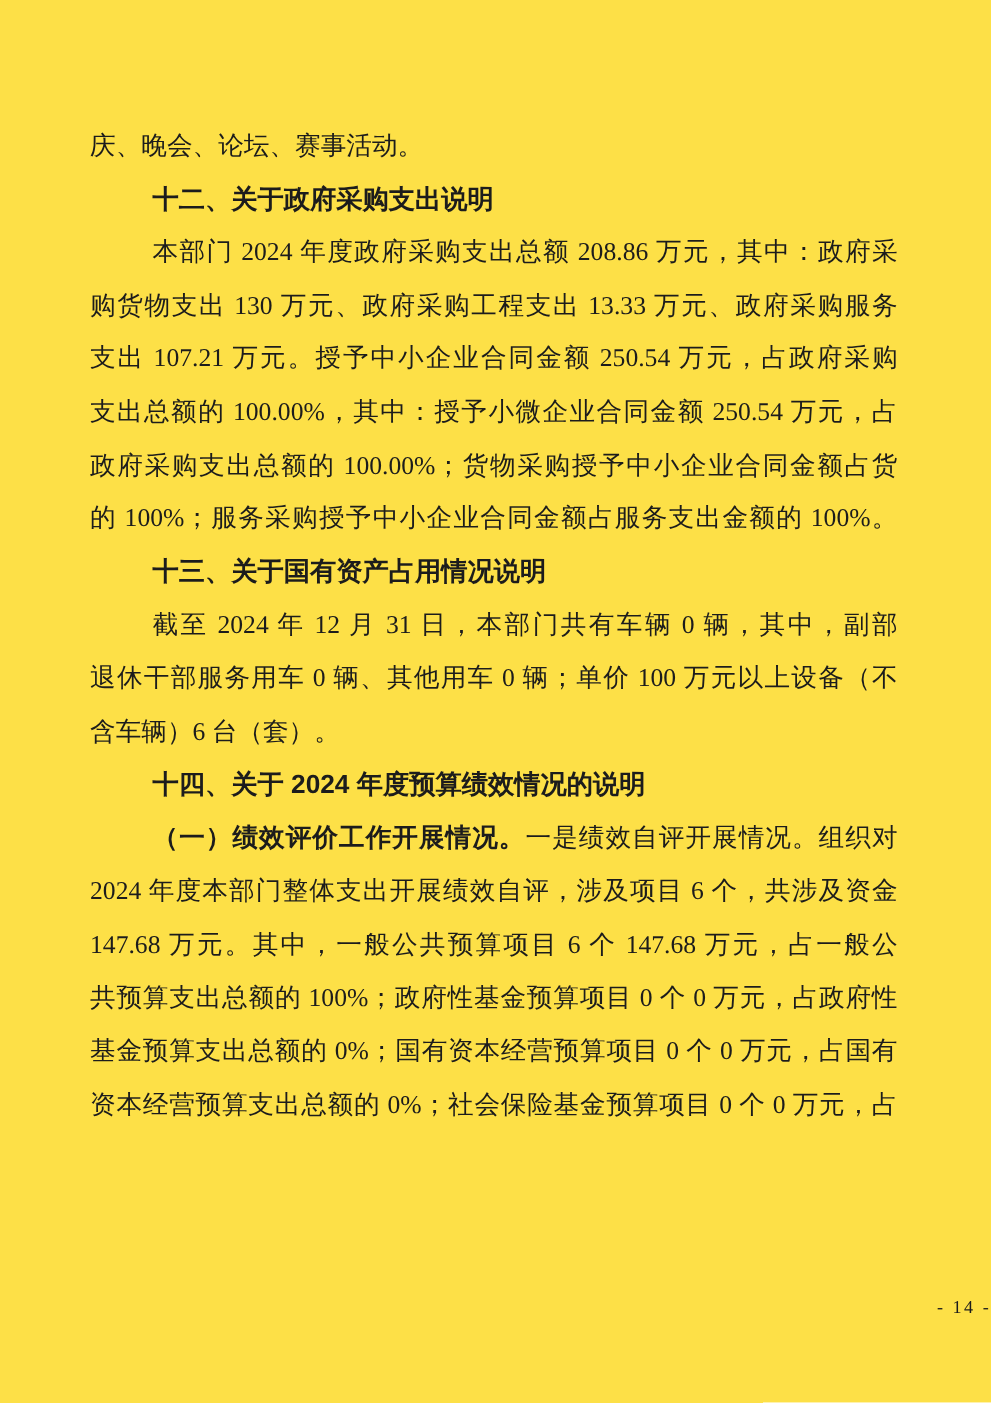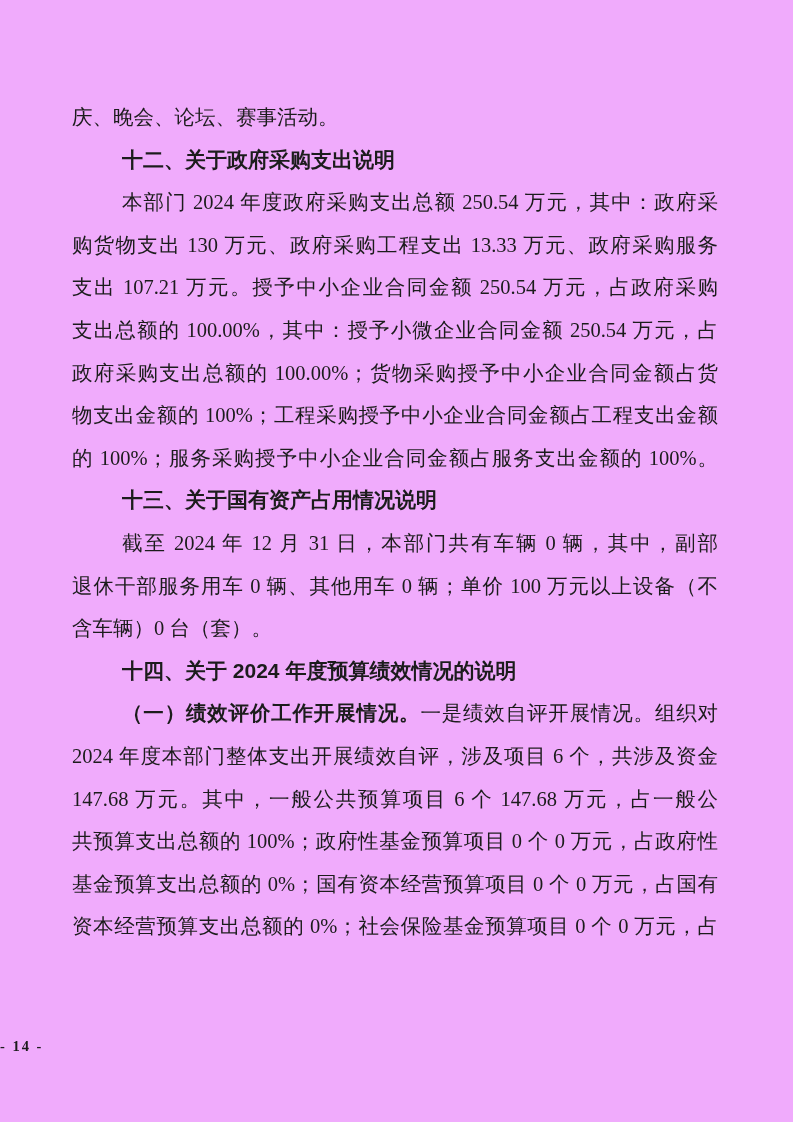--- a/index.html
+++ b/index.html
@@ -4,21 +4,21 @@
 <style>
   html, body {
     margin: 0;
     padding: 0;
     background: #ffffff;
   }
   .page {
     position: relative;
     width: 793px;
     height: 1122px;
-    background: #f0abfc;
+    background: #fde047;
     color: #1c1c1c;
     font-family: "Liberation Serif", "DejaVu Serif", serif;
     overflow: hidden;
   }
   .content {
     position: absolute;
     left: 72px;
     top: 96px;
     width: 646px;
   }
@@ -47,48 +47,46 @@
   }
   .lead-bold {
     font-family: "Liberation Sans", "DejaVu Sans", sans-serif;
     font-weight: 700;
   }
   .footer {
     position: absolute;
     top: 1038px;
     left: 0;
     width: 100%;
-    text-align: left;
+    text-align: right;
     font-size: 14.5px;
     letter-spacing: 2px;
     color: #1c1c1c;
-    font-weight: bold;
   }
 </style>
 </head>
 <body>
 
 <div class="page">
   <div class="content">
 
     <div class="line short">庆、晚会、论坛、赛事活动。</div>
 
     <div class="line heading">十二、关于政府采购支出说明</div>
-    <div class="line indent">本部门 2024 年度政府采购支出总额 250.54 万元，其中：政府采</div>
+    <div class="line indent">本部门 2024 年度政府采购支出总额 208.86 万元，其中：政府采</div>
     <div class="line">购货物支出 130 万元、政府采购工程支出 13.33 万元、政府采购服务</div>
     <div class="line">支出 107.21 万元。授予中小企业合同金额 250.54 万元，占政府采购</div>
     <div class="line">支出总额的 100.00%，其中：授予小微企业合同金额 250.54 万元，占</div>
     <div class="line">政府采购支出总额的 100.00%；货物采购授予中小企业合同金额占货</div>
-    <div class="line">物支出金额的 100%；工程采购授予中小企业合同金额占工程支出金额</div>
     <div class="line">的 100%；服务采购授予中小企业合同金额占服务支出金额的 100%。</div>
 
     <div class="line heading">十三、关于国有资产占用情况说明</div>
     <div class="line indent">截至 2024 年 12 月 31 日，本部门共有车辆 0 辆，其中，副部（省）</div>
     <div class="line">退休干部服务用车 0 辆、其他用车 0 辆；单价 100 万元以上设备（不</div>
-    <div class="line short">含车辆）0 台（套）。</div>
+    <div class="line short">含车辆）6 台（套）。</div>
 
     <div class="line heading">十四、关于 2024 年度预算绩效情况的说明</div>
     <div class="line indent">
       <span class="lead-bold">（一）绩效评价工作开展情况。</span><span>一是绩效自评开展情况。组织对</span>
     </div>
     <div class="line">2024 年度本部门整体支出开展绩效自评，涉及项目 6 个，共涉及资金</div>
     <div class="line">147.68 万元。其中，一般公共预算项目 6 个 147.68 万元，占一般公</div>
     <div class="line">共预算支出总额的 100%；政府性基金预算项目 0 个 0 万元，占政府性</div>
     <div class="line">基金预算支出总额的 0%；国有资本经营预算项目 0 个 0 万元，占国有</div>
     <div class="line">资本经营预算支出总额的 0%；社会保险基金预算项目 0 个 0 万元，占</div>

